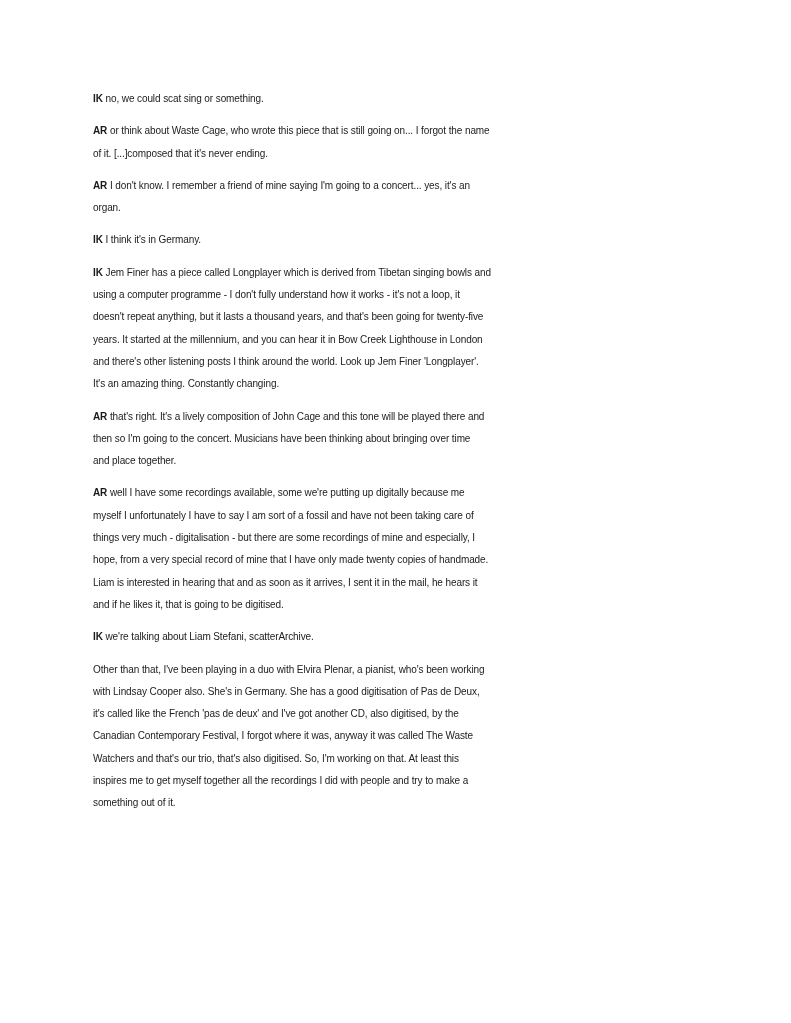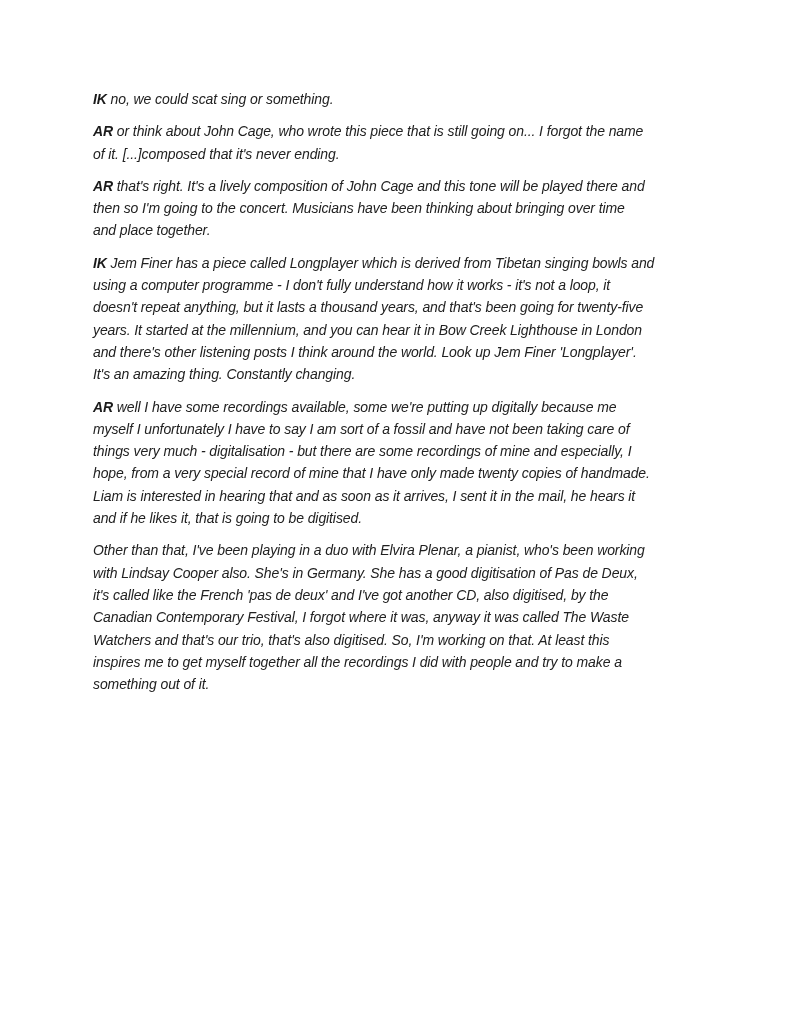--- a/index.html
+++ b/index.html
@@ -15,55 +15,58 @@
     font-family: "Liberation Sans", "DejaVu Sans", sans-serif;
   }
   .page {
     position: absolute;
     left: 93px;
     top: 88px;
     width: 622px;
   }
   .para {
     margin: 0 0 10px 0;
-    font-size: 14px;
+    font-size: 10px;
     line-height: 22.3px;
     color: #212121;
     letter-spacing: -0.1px;
     white-space: pre-wrap;
-    font-style: italic;
   }
   .para strong {
     font-weight: 700;
     color: #1a1a1a;
   }
 </style>
 </head>
 <body>
 
 <div class="page">
   <div>
       <p class="para"><strong>IK</strong> <span>no, we could scat sing or something.</span></p>
-      <p class="para"><strong>AR</strong> <span>or think about John Cage, who wrote this piece that is still going on... I forgot the name
+      <p class="para"><strong>AR</strong> <span>or think about Waste Cage, who wrote this piece that is still going on... I forgot the name
 of it. [...]composed that it's never ending.</span></p>
-      <p class="para"><strong>AR</strong> <span>that's right. It's a lively composition of John Cage and this tone will be played there and
-then so I'm going to the concert. Musicians have been thinking about bringing over time
-and place together.</span></p>
+      <p class="para"><strong>AR</strong> <span>I don't know. I remember a friend of mine saying I'm going to a concert... yes, it's an
+organ.</span></p>
+      <p class="para"><strong>IK</strong> <span>I think it's in Germany.</span></p>
       <p class="para"><strong>IK</strong> <span>Jem Finer has a piece called Longplayer which is derived from Tibetan singing bowls and
 using a computer programme - I don't fully understand how it works - it's not a loop, it
 doesn't repeat anything, but it lasts a thousand years, and that's been going for twenty-five
 years. It started at the millennium, and you can hear it in Bow Creek Lighthouse in London
 and there's other listening posts I think around the world. Look up Jem Finer 'Longplayer'.
 It's an amazing thing. Constantly changing.</span></p>
+      <p class="para"><strong>AR</strong> <span>that's right. It's a lively composition of John Cage and this tone will be played there and
+then so I'm going to the concert. Musicians have been thinking about bringing over time
+and place together.</span></p>
       <p class="para"><strong>AR</strong> <span>well I have some recordings available, some we're putting up digitally because me
 myself I unfortunately I have to say I am sort of a fossil and have not been taking care of
 things very much - digitalisation - but there are some recordings of mine and especially, I
 hope, from a very special record of mine that I have only made twenty copies of handmade.
 Liam is interested in hearing that and as soon as it arrives, I sent it in the mail, he hears it
 and if he likes it, that is going to be digitised.</span></p>
+      <p class="para"><strong>IK</strong> <span>we're talking about Liam Stefani, scatterArchive.</span></p>
       <p class="para"><span>Other than that, I've been playing in a duo with Elvira Plenar, a pianist, who's been working
 with Lindsay Cooper also. She's in Germany. She has a good digitisation of Pas de Deux,
 it's called like the French 'pas de deux' and I've got another CD, also digitised, by the
 Canadian Contemporary Festival, I forgot where it was, anyway it was called The Waste
 Watchers and that's our trio, that's also digitised. So, I'm working on that. At least this
 inspires me to get myself together all the recordings I did with people and try to make a
 something out of it.</span></p>
     </div>
 </div>
 

